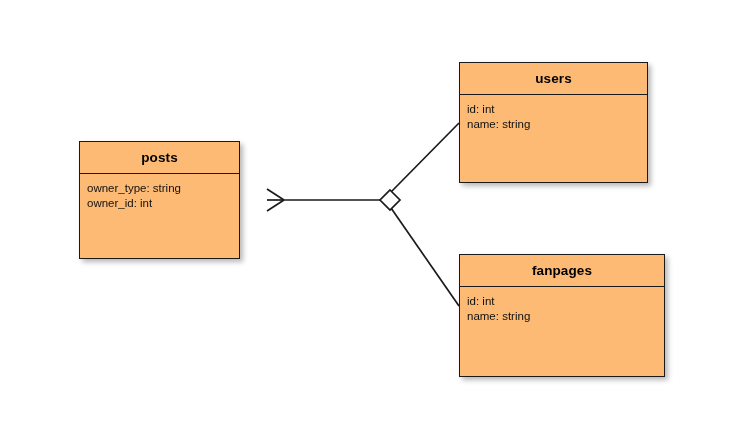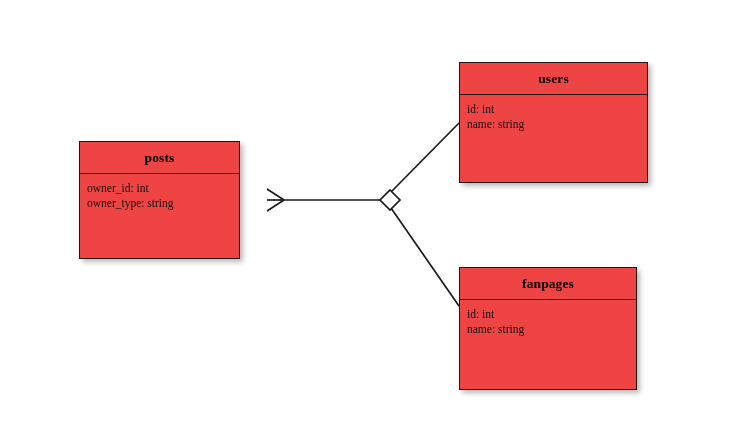--- a/index.html
+++ b/index.html
@@ -21,27 +21,26 @@
   #edge-layer {
     position: absolute;
     left: 0;
     top: 0;
     width: 754px;
     height: 438px;
     pointer-events: none;
   }
   .entity {
     position: absolute;
-    background: #ef4444;
+    background: #fdba74;
     border: 1.6px solid #1a1a1a;
     box-sizing: border-box;
     box-shadow: 3px 3px 5px rgba(0,0,0,0.28);
     display: flex;
     flex-direction: column;
-    font-family: Liberation Serif, serif;
   }
   .entity-title {
     text-align: center;
     font-weight: bold;
     font-size: 13.5px;
     color: #000000;
     line-height: 1;
     padding: 9px 4px 8px 4px;
     border-bottom: 1.6px solid #1a1a1a;
     box-sizing: border-box;
@@ -53,21 +52,21 @@
     box-sizing: border-box;
   }
   .attr-row {
     font-size: 11.5px;
     color: #111111;
     line-height: 1.32;
     white-space: nowrap;
   }
   #entity-posts  { left: 79px;  top: 141px; width: 161px; height: 118px; }
   #entity-users  { left: 459px; top: 62px;  width: 189px; height: 121px; }
-  #entity-fanpages { left: 459px; top: 267px; width: 178px; height: 123px; justify-content: flex-end; }
+  #entity-fanpages { left: 459px; top: 254px; width: 206px; height: 123px; justify-content: flex-end; }
 </style>
 </head>
 <body>
 
 <div id="canvas">
 
   <svg id="edge-layer" viewBox="0 0 754 438" width="754" height="438" xmlns="http://www.w3.org/2000/svg">
 
     <line x1="284" y1="200" x2="382" y2="200" stroke="#1a1a1a" stroke-width="1.7"></line>
 
@@ -80,22 +79,22 @@
       <line x1="284" y1="200" x2="267" y2="200"></line>
       <line x1="284" y1="200" x2="267" y2="211"></line>
     </g>
 
     <polygon points="390,190 400,200 390,210 380,200" fill="#ffffff" stroke="#1a1a1a" stroke-width="1.7"></polygon>
   </svg>
 
   <div class="entity" id="entity-posts">
     <div class="entity-title">posts</div>
     <div class="entity-attrs">
+      <div class="attr-row">owner_type: string</div>
       <div class="attr-row">owner_id: int</div>
-      <div class="attr-row">owner_type: string</div>
     </div>
   </div>
 
   <div class="entity" id="entity-users">
     <div class="entity-title">users</div>
     <div class="entity-attrs">
       <div class="attr-row">id: int</div>
       <div class="attr-row">name: string</div>
     </div>
   </div>

